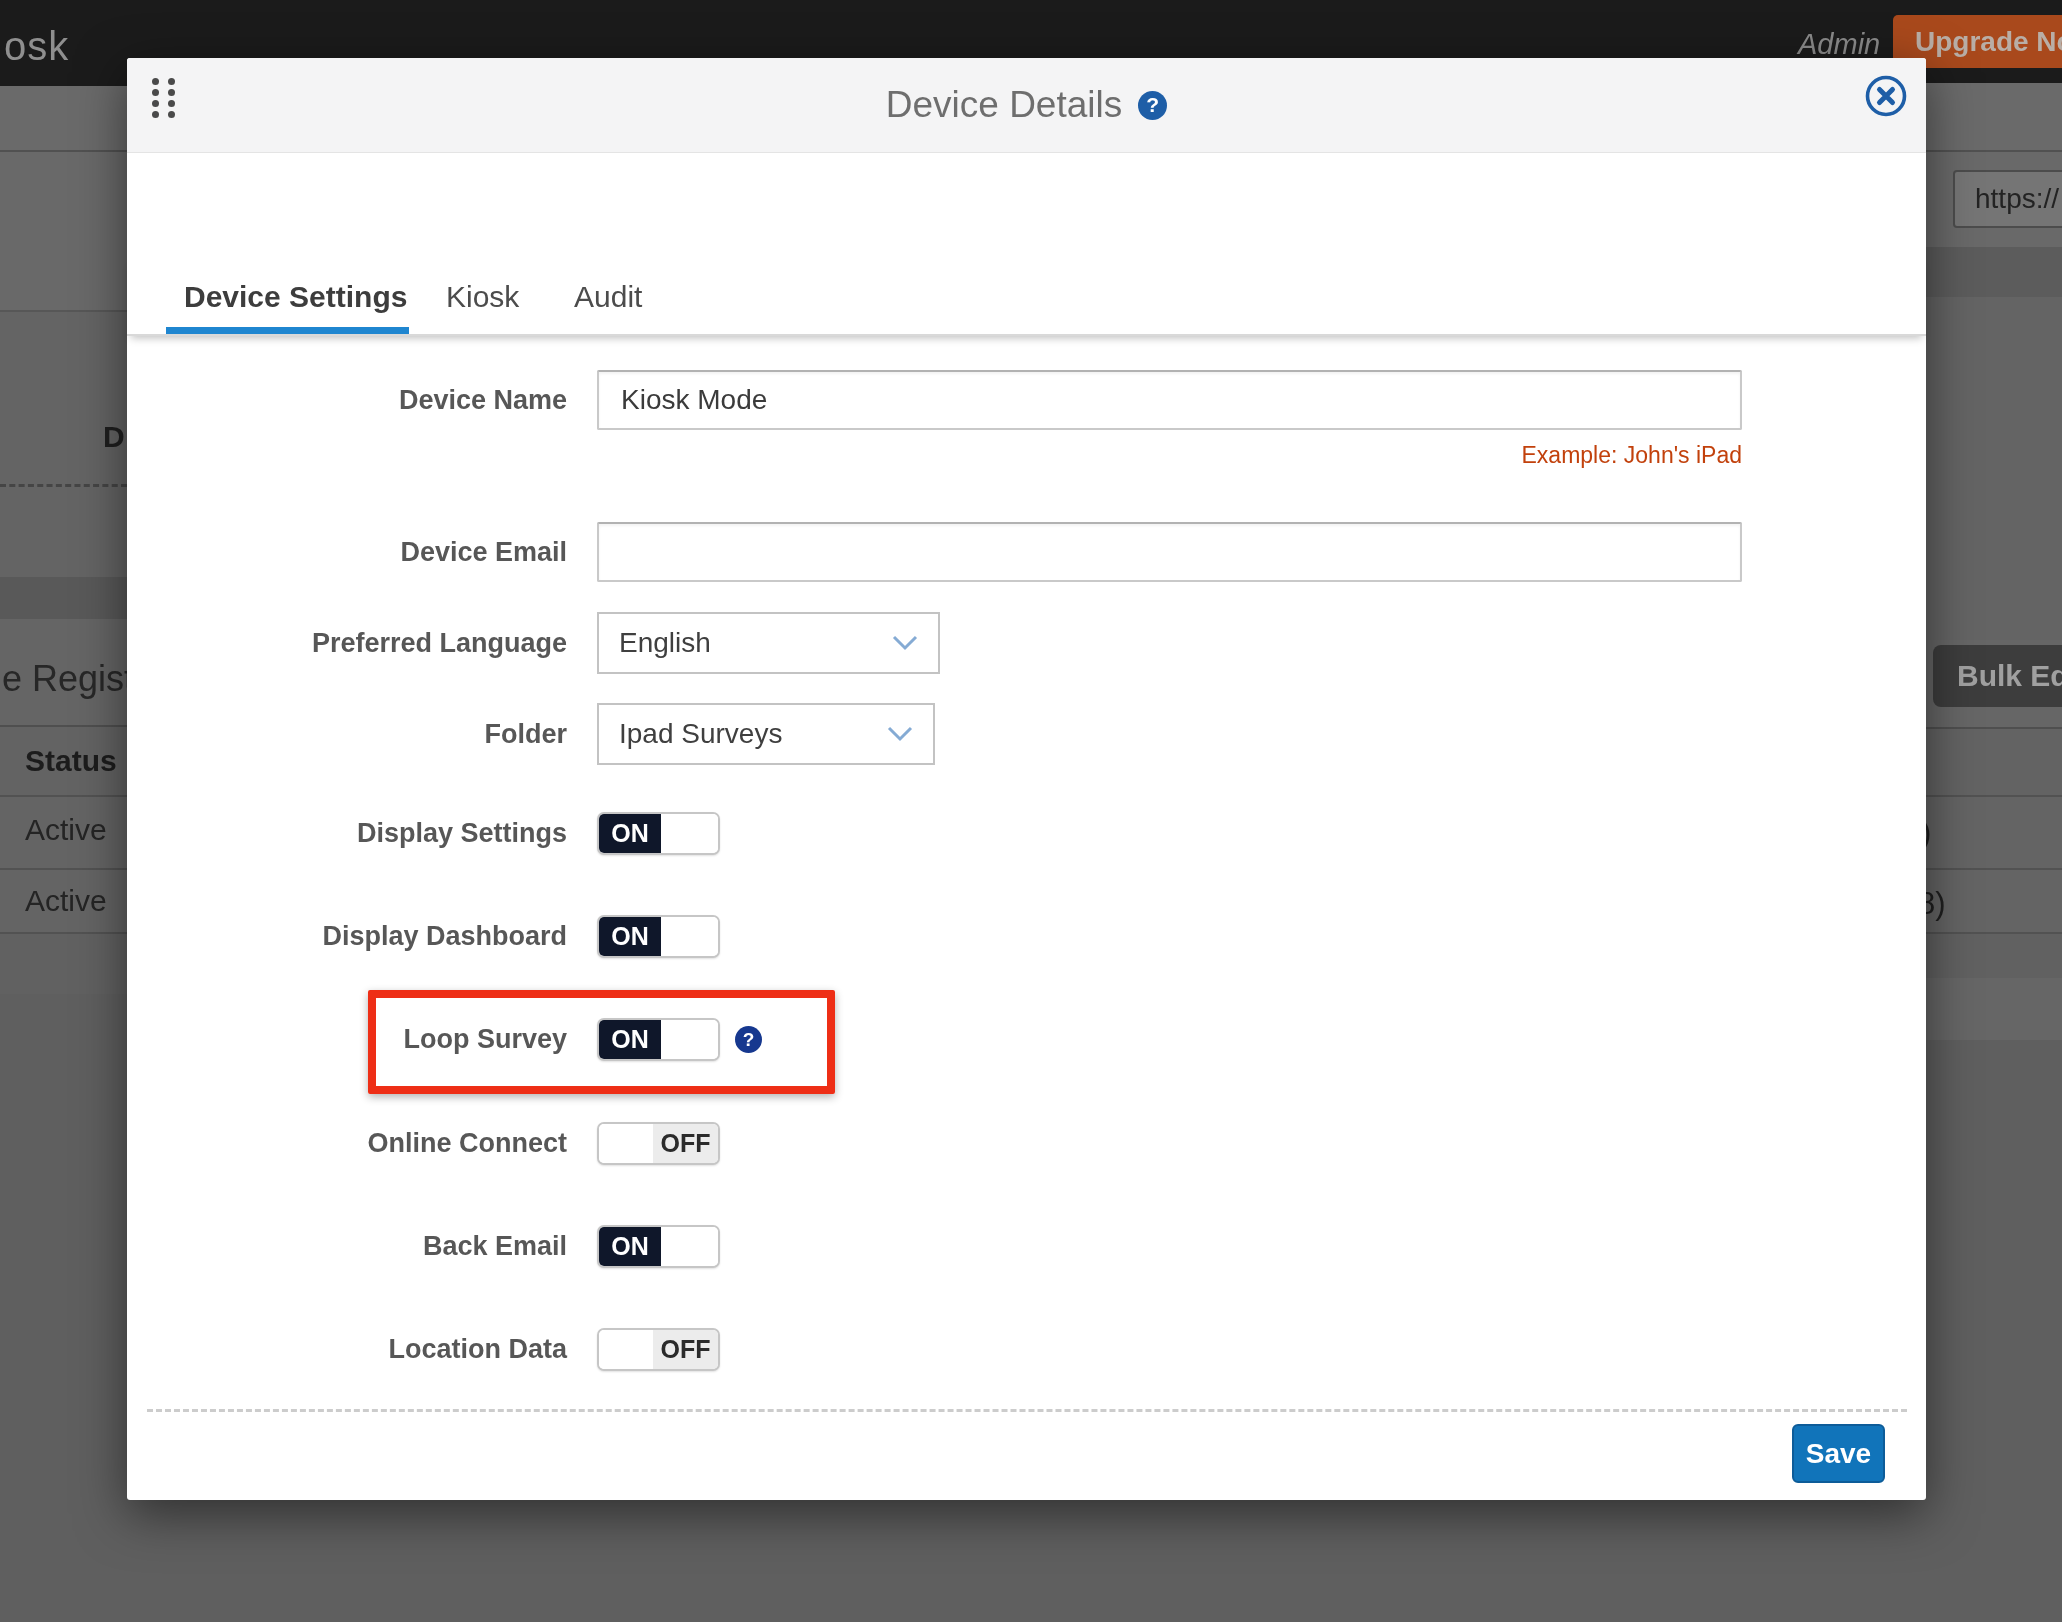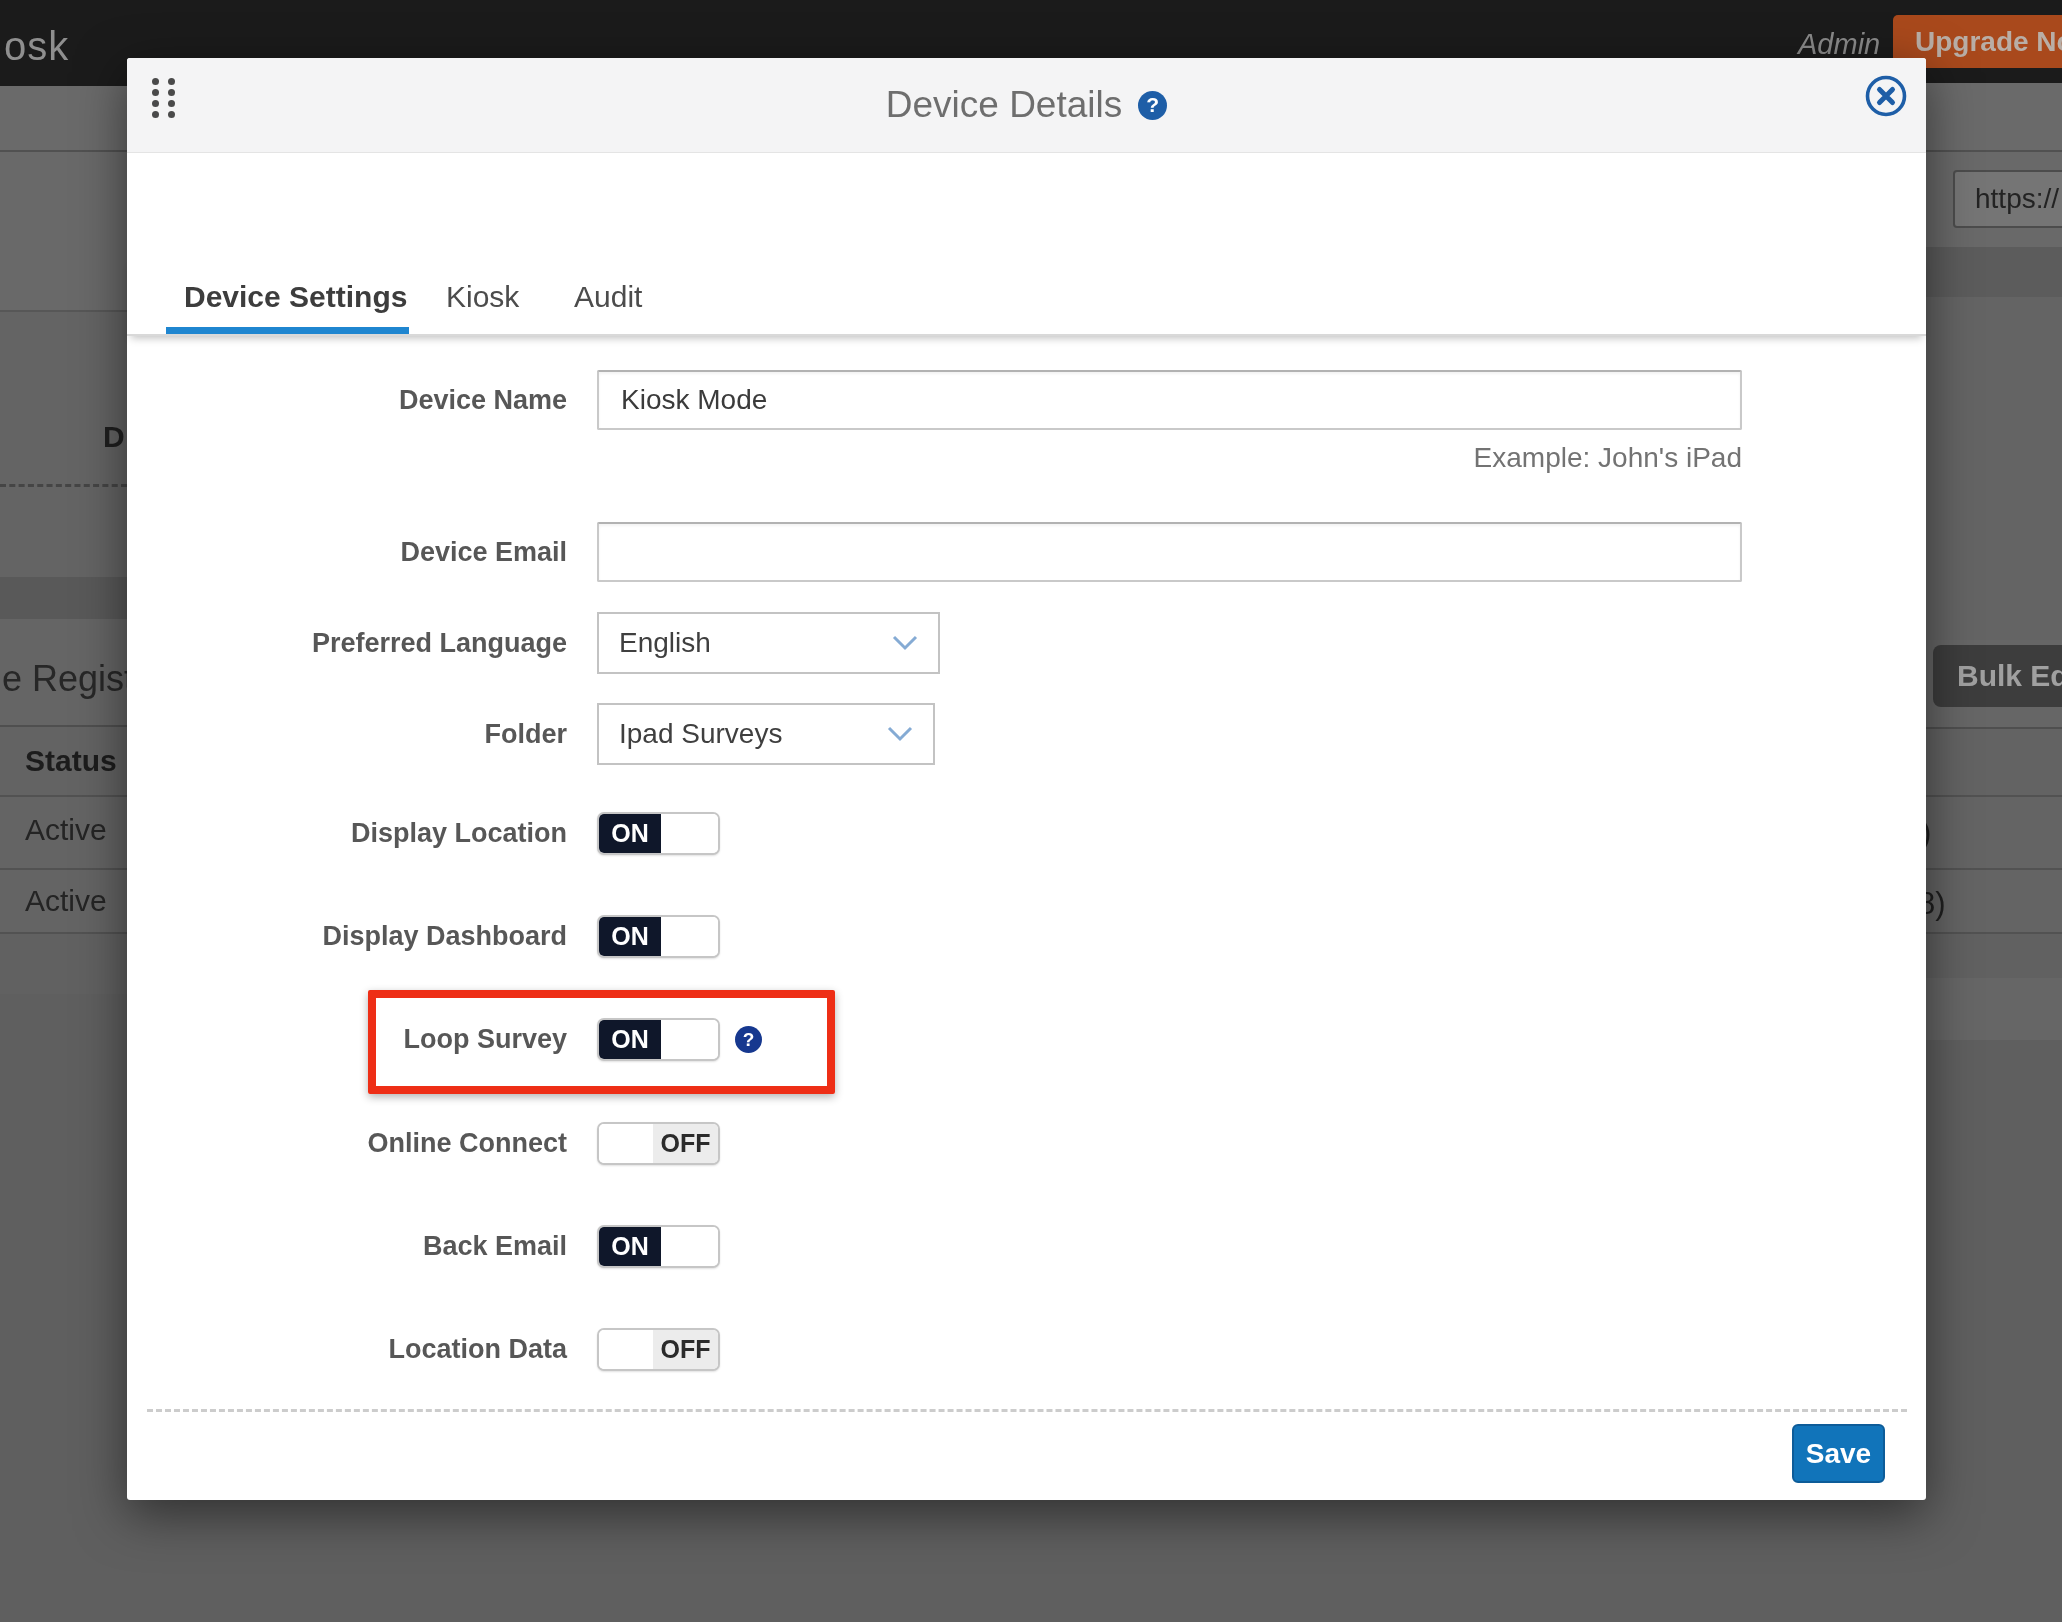--- a/index.html
+++ b/index.html
@@ -49,21 +49,21 @@
     box-shadow:0 6px 8px -4px rgba(0,0,0,0.25);}
   .tab{position:absolute;top:22px;font-size:30px;color:#4c4c4c;cursor:pointer;white-space:nowrap;}
   .tab.active{color:#3d3d3d;font-weight:600;}
   .tab-underline{position:absolute;left:39px;top:69px;width:243px;height:7px;background:#1f86d0;}
 
   .flabel{position:absolute;left:60px;width:380px;text-align:right;font-size:27px;font-weight:bold;color:#575757;}
   .lh60{line-height:60px;} .lh62{line-height:62px;} .lh43{line-height:43px;}
   .tinput{position:absolute;left:470px;width:1145px;height:60px;box-sizing:border-box;
     border:2px solid #c9c9c9;border-top-color:#b2b2b2;border-radius:2px;background:#fff;
     font-family:inherit;font-size:28px;color:#3b3b3b;padding:0 22px;box-shadow:inset 0 2px 3px rgba(0,0,0,0.05);}
-  .hint{position:absolute;right:184px;font-size:28px;color:#737373;margin-left:13px;}
+  .hint{position:absolute;right:184px;font-size:23px;color:#c2410c;margin-left:13px;}
   .selectbox{position:absolute;left:470px;height:62px;box-sizing:border-box;border:2px solid #c3c3c3;
     background:#fff;display:flex;align-items:center;font-size:28px;color:#3f3f3f;padding:0 20px;cursor:pointer;}
   .selectbox .chev{margin-left:auto;display:flex;align-items:center;}
 
   .toggle{position:absolute;left:470px;width:123px;height:43px;box-sizing:border-box;border:2px solid #c6c6c6;
     border-radius:7px;background:#fff;display:flex;overflow:hidden;cursor:pointer;box-shadow:0 1px 2px rgba(0,0,0,0.12);}
   .toggle .seg{display:flex;align-items:center;justify-content:center;font-size:25px;font-weight:bold;}
   .toggle.on .seg:first-child{width:62px;background:#0f172a;color:#ffffff;border-radius:4px 0 0 4px;}
   .toggle.on .seg:last-child{flex:1;background:#ffffff;}
   .toggle.off .seg:first-child{width:54px;background:#ffffff;}
@@ -188,21 +188,21 @@
     <div class="flabel lh62" style="top:645px;">Folder</div>
     <div class="selectbox" style="top:645px;width:338px;">
       <span>Ipad Surveys</span>
       <span class="chev">
         <svg width="26" height="16" viewBox="0 0 26 16">
             <polyline points="2,2 13,13 24,2" fill="none" stroke="#85abd4" stroke-width="3"></polyline>
           </svg>
       </span>
     </div>
 
-    <div class="flabel lh43" style="top:754px;">Display Location</div>
+    <div class="flabel lh43" style="top:754px;">Display Settings</div>
     <div class="toggle on" style="top:754px;">
         <span class="seg">ON</span>
         <span class="seg"></span>
       </div>
 
     <div class="flabel lh43" style="top:857px;">Display Dashboard</div>
     <div class="toggle on" style="top:857px;">
         <span class="seg">ON</span>
         <span class="seg"></span>
       </div>

